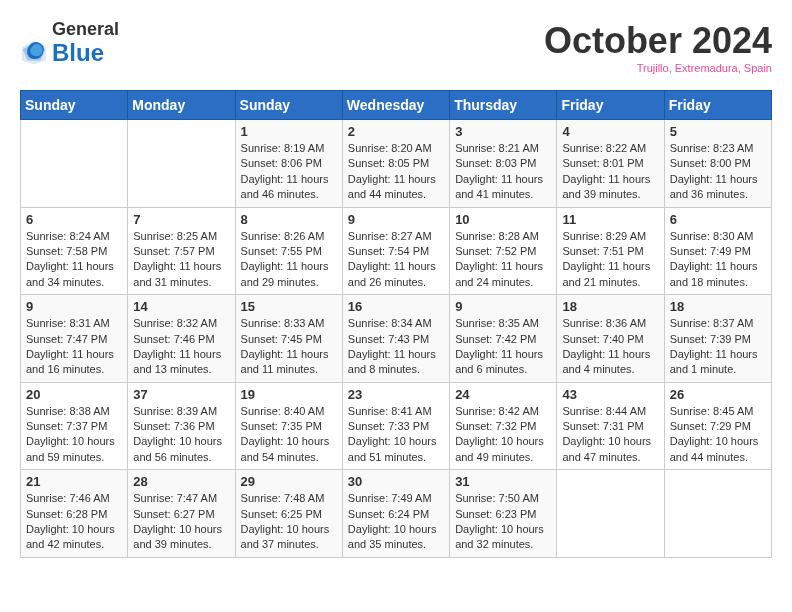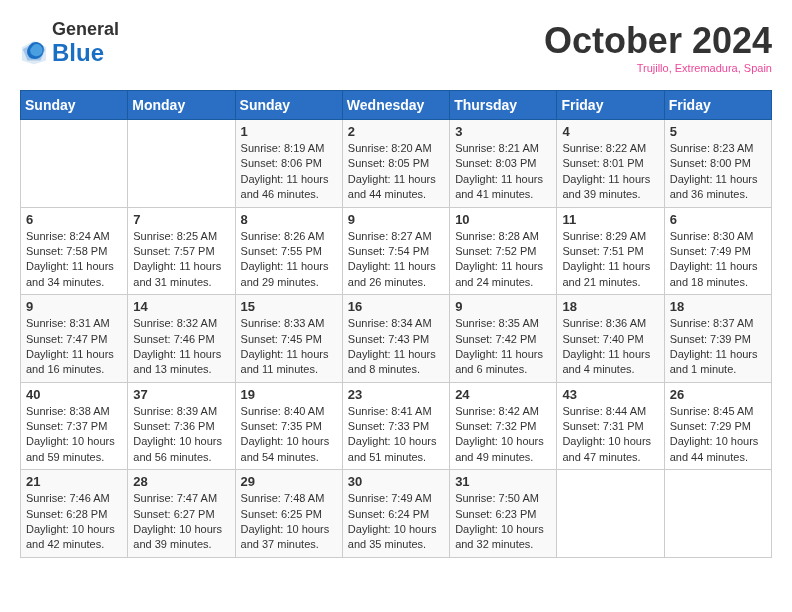--- a/index.html
+++ b/index.html
@@ -208,21 +208,21 @@
           <div class="day-number">18</div>
           <div class="day-info">Sunrise: 8:36 AM<br>Sunset: 7:40 PM<br>Daylight: 11 hours and 4 minutes.</div>
         </td>
         <td>
           <div class="day-number">18</div>
           <div class="day-info">Sunrise: 8:37 AM<br>Sunset: 7:39 PM<br>Daylight: 11 hours and 1 minute.</div>
         </td>
       </tr>
       <tr>
         <td>
-          <div class="day-number">40</div>
+          <div class="day-number">20</div>
           <div class="day-info">Sunrise: 8:38 AM<br>Sunset: 7:37 PM<br>Daylight: 10 hours and 59 minutes.</div>
         </td>
         <td>
           <div class="day-number">37</div>
           <div class="day-info">Sunrise: 8:39 AM<br>Sunset: 7:36 PM<br>Daylight: 10 hours and 56 minutes.</div>
         </td>
         <td>
           <div class="day-number">19</div>
           <div class="day-info">Sunrise: 8:40 AM<br>Sunset: 7:35 PM<br>Daylight: 10 hours and 54 minutes.</div>
         </td>

